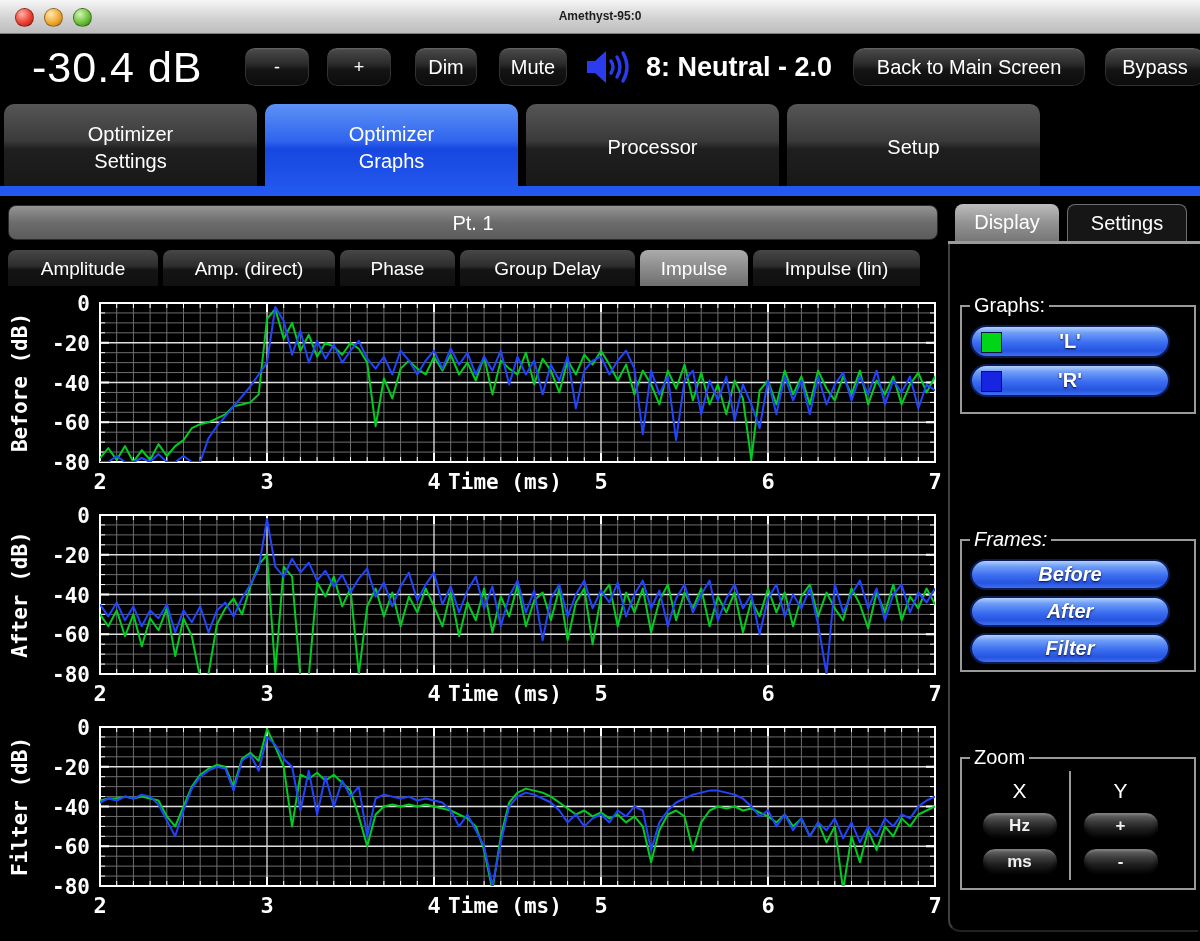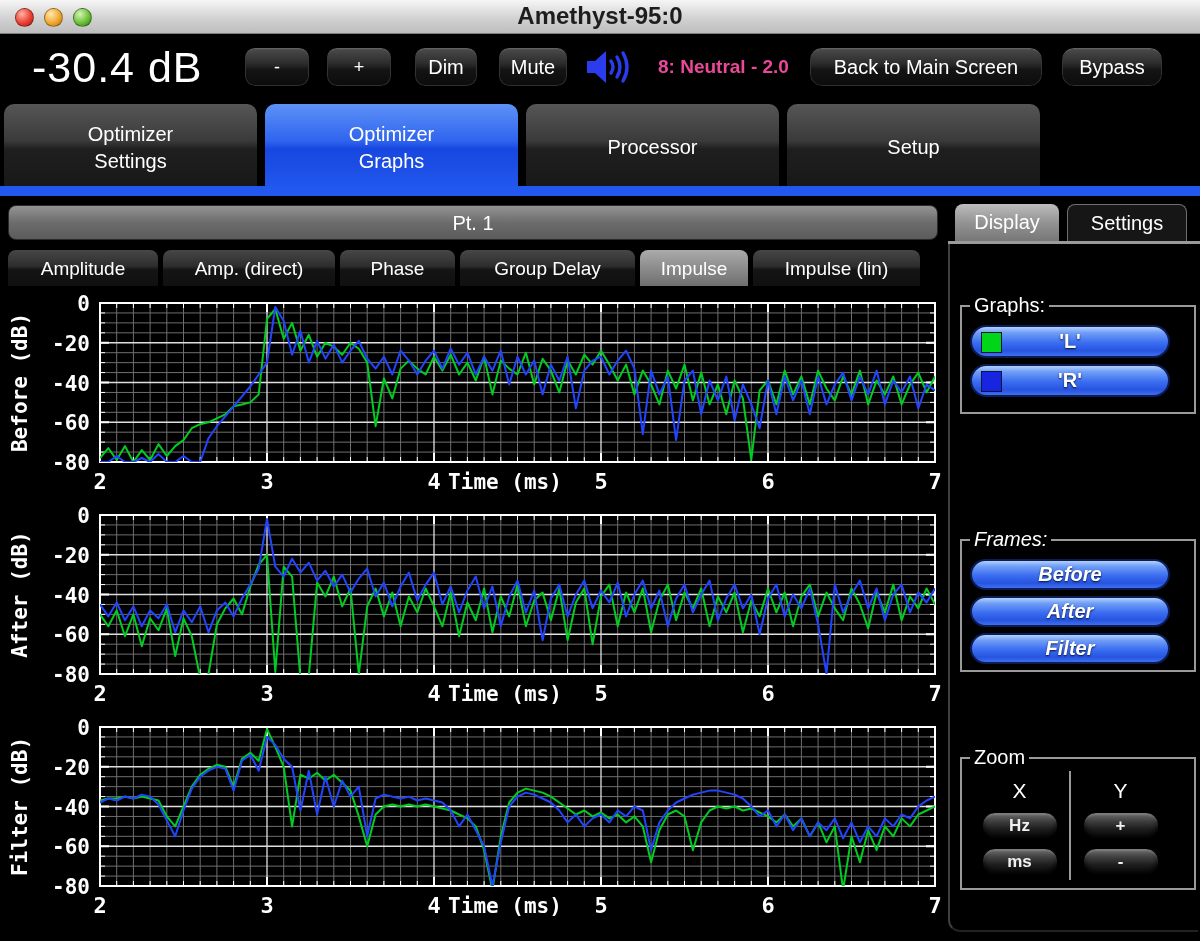--- a/index.html
+++ b/index.html
@@ -6,34 +6,34 @@
   #app{position:relative;width:1200px;height:941px;background:#000;overflow:hidden;
        font-family:"Liberation Sans",sans-serif;-webkit-font-smoothing:antialiased;}
   
   .titlebar{position:absolute;left:0;top:0;width:1200px;height:33px;
     background:linear-gradient(#f6f6f6,#d2d2d2 55%,#bdbdbd);border-bottom:1px solid #7c7c7c;}
   .tl{position:absolute;top:8px;width:17px;height:17px;border-radius:50%;border:1px solid rgba(0,0,0,.35);}
   .tl.red{left:15px;background:radial-gradient(circle at 35% 30%,#ffb3a6,#ec4033 55%,#9e190d);}
   .tl.yellow{left:44px;background:radial-gradient(circle at 35% 30%,#ffe9ae,#f0a832 55%,#b06f07);}
   .tl.green{left:73px;background:radial-gradient(circle at 35% 30%,#d3f5b5,#6fc03c 55%,#2e7706);}
   .wtitle{position:absolute;left:0;top:0;width:100%;height:48px;line-height:32px;text-align:center;
-    color:#1d1d1d;font-size:24px;font-weight:bold;}
+    color:#1d1d1d;font-size:12px;font-weight:bold;}
   
   .toolbar{position:absolute;left:16px;top:34px;width:1200px;height:66px;background:#000;
     display:flex;align-items:center;}
   .vol{color:#fff;font-size:43px;margin-left:16px;width:196px;letter-spacing:1px;}
   .tbtn{background:linear-gradient(180deg,#4c4c4c,#2b2b2b 42%,#141414 58%,#0c0c0c);
     border:1px solid #000;border-radius:11px;color:#fff;font-size:20px;
     box-shadow:inset 0 1px 1px rgba(255,255,255,.28),inset 0 0 0 1px #2e2e2e;
     height:38px;display:flex;align-items:center;justify-content:center;cursor:default;}
   .b-min,.b-plus{width:64px;margin-left:16px;font-size:18px;}
   .b-dim{width:62px;margin-left:22px;}
   .b-mute{width:68px;margin-left:20px;}
   .spk{margin-left:16px;width:52px;height:38px;}
-  .preset{color:#ec4899;font-size:19px;font-weight:bold;margin-left:22px;white-space:nowrap;}
+  .preset{color:#ffffff;font-size:27px;font-weight:bold;margin-left:10px;white-space:nowrap;}
   .b-back{width:232px;margin-left:20px;border-radius:13px;}
   .b-byp{width:100px;margin-left:18px;margin-right:4px;border-radius:13px;}
   
   .maintabs{position:absolute;left:0;top:100px;width:1044px;height:86px;background:#000;
     display:flex;gap:8px;padding:0 4px;box-sizing:border-box;}
   .maintab{flex:1;margin-top:4px;border-radius:10px 10px 0 0;color:#fff;font-size:20px;text-align:center;
     background:linear-gradient(180deg,#565656,#3a3a3a 45%,#1f1f1f 55%,#181818);}
   .maintab.active{background:linear-gradient(180deg,#5d92f7,#2f64ee 45%,#1747e0 55%,#2156ec);}
   .maintab .l1{display:block;margin-top:17px;line-height:27px;}
   .maintab .l2{display:block;line-height:27px;}

